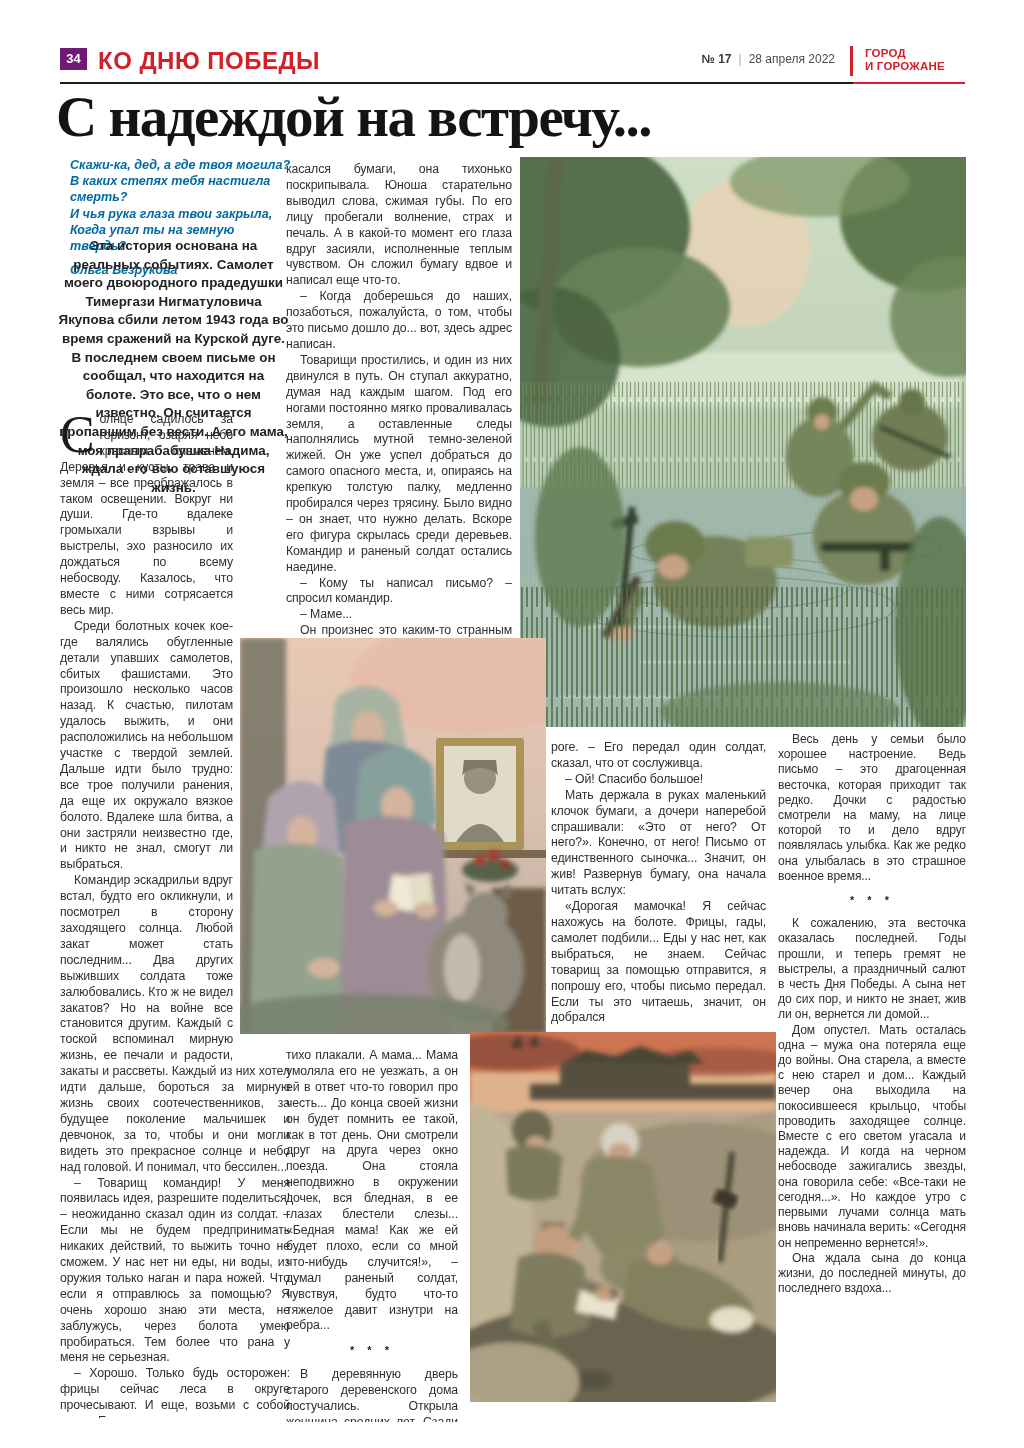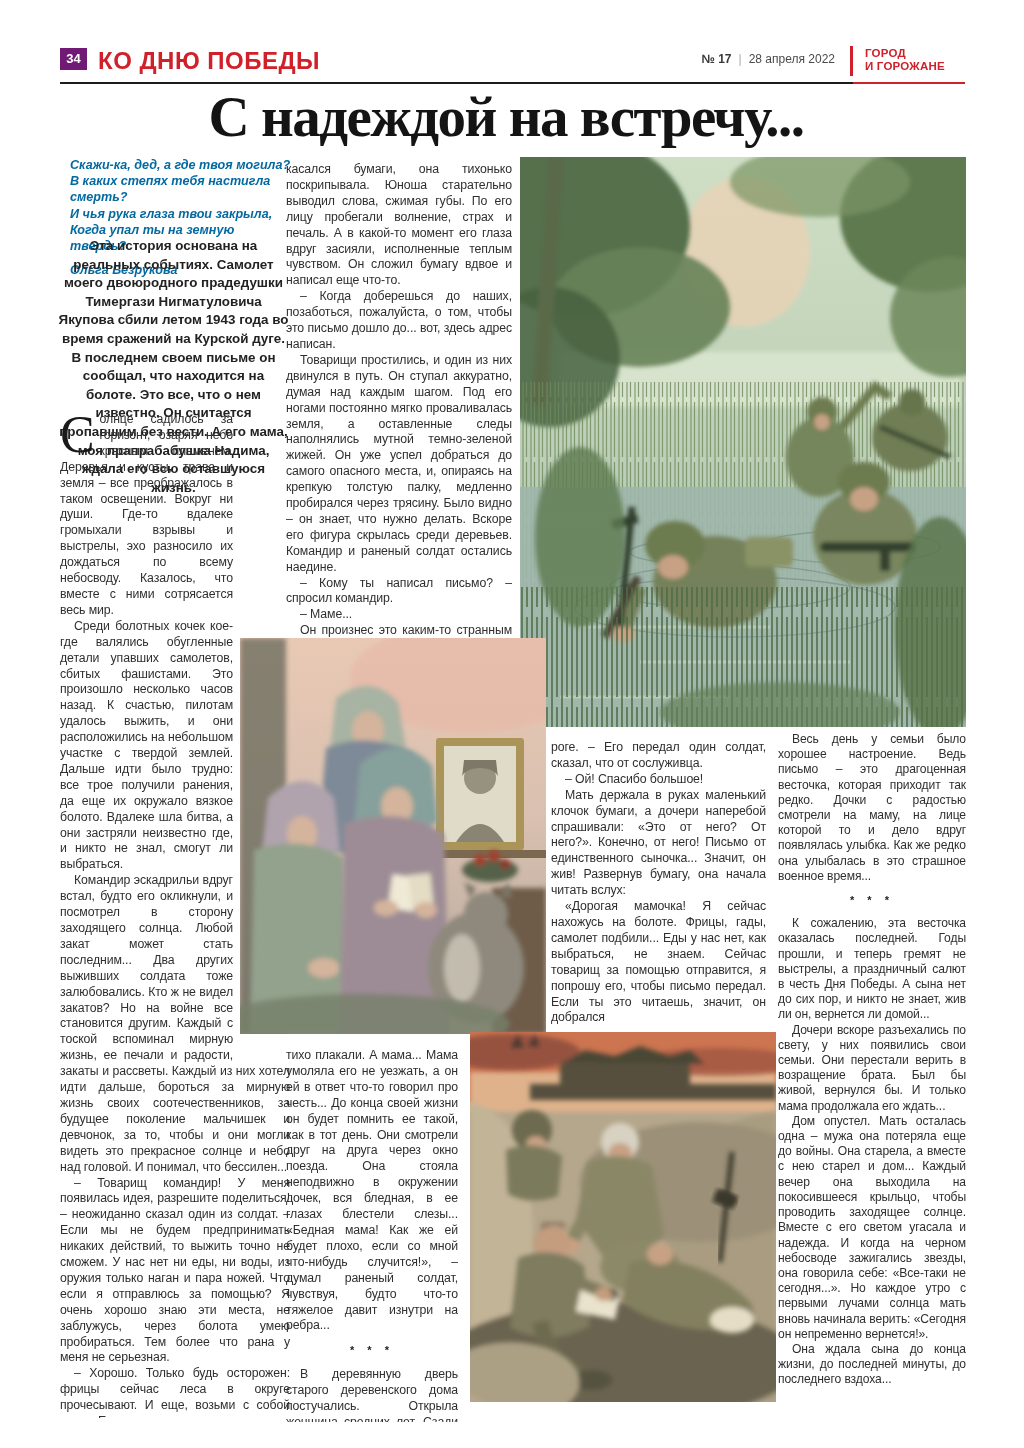--- a/index.html
+++ b/index.html
@@ -14,21 +14,21 @@
   .issue b{font-weight:bold;color:#3a3a3a;}
   .issue .sep{display:inline-block;margin:0 7px;color:#aaa;}
   .redbar{position:absolute;right:112px;top:0;width:3px;height:30px;background:#d0202a;}
   .brand{position:absolute;right:0;top:1px;width:100px;color:#d0202a;font-weight:bold;
          font-size:11.5px;line-height:13px;letter-spacing:.2px;}
   .rule-dark{position:absolute;left:60px;top:82px;width:793px;height:2px;background:#1c1c1c;}
   .rule-red{position:absolute;left:853px;top:82px;width:112px;height:2px;background:#d0202a;}
   
   .headline{position:absolute;left:56px;top:84px;width:900px;
             font-family:"Liberation Serif",serif;font-weight:bold;font-size:57px;
-            letter-spacing:-1.5px;color:#141414;text-align:center;}
+            letter-spacing:-1.5px;color:#141414;}
   
   .epigraph{position:absolute;left:70px;top:157px;width:222px;font-style:italic;font-weight:600;
             font-size:12.6px;line-height:16.2px;color:#0369a1;}
   .epigraph .author{text-align:left;margin-top:8px;font-weight:700;}
   .lead{position:absolute;left:58px;top:237px;width:231px;font-weight:bold;
         font-size:13.4px;line-height:18.6px;text-align:center;color:#222;}
   
   .col{position:absolute;text-align:justify;font-size:12.3px;line-height:15.9px;
        letter-spacing:-.1px;z-index:1;hyphens:auto;}
   .col p{margin:0;text-indent:14px;}
@@ -112,21 +112,20 @@
     <p class="noind">роге. – Его передал один солдат, сказал, что от сослуживца.</p>
     <p>– Ой! Спасибо большое!</p>
     <p>Мать держала в руках маленький клочок бумаги, а дочери наперебой спрашивали: «Это от него? От него?». Конечно, от него! Письмо от единственного сыночка... Значит, он жив! Развернув бумагу, она начала читать вслух:</p>
     <p>«Дорогая мамочка! Я сейчас нахожусь на болоте. Фрицы, гады, самолет подбили... Еды у нас нет, как выбраться, не знаем. Сейчас товарищ за помощью отправится, я попрошу его, чтобы письмо передал. Если ты это читаешь, значит, он добрался</p>
   </div>
 
   <div class="col col4">
     <p>Весь день у семьи было хорошее настроение. Ведь письмо – это драгоценная весточка, которая приходит так редко. Дочки с радостью смотрели на маму, на лице которой то и дело вдруг появлялась улыбка. Как же редко она улыбалась в это страшное военное время...</p>
     <p class="stars">* * *</p>
     <p>К сожалению, эта весточка оказалась последней. Годы прошли, и теперь гремят не выстрелы, а праздничный салют в честь Дня Победы. А сына нет до сих пор, и никто не знает, жив ли он, вернется ли домой...</p>
-    <p>Дочери вскоре разъехались по свету, у них появились свои семьи. Они перестали верить в возращение брата. Был бы живой, вернулся бы. И только мама продолжала его ждать...</p>
     <p>Дом опустел. Мать осталась одна – мужа она потеряла еще до войны. Она старела, а вместе с нею старел и дом... Каждый вечер она выходила на покосившееся крыльцо, чтобы проводить заходящее солнце. Вместе с его светом угасала и надежда. И когда на черном небосводе зажигались звезды, она говорила себе: «Все-таки не сегодня...». Но каждое утро с первыми лучами солнца мать вновь начинала верить: «Сегодня он непременно вернется!».</p>
     <p>Она ждала сына до конца жизни, до последней минуты, до последнего вздоха...</p>
 
   </div>
 
   <div class="illu illu1">
     <svg width="446" height="570" viewBox="0 0 446 570" xmlns="http://www.w3.org/2000/svg">
       <defs>
         <linearGradient id="g1" x1="0" y1="0" x2="0" y2="1">
           <stop offset="0" stop-color="#cfdfc6"></stop>

